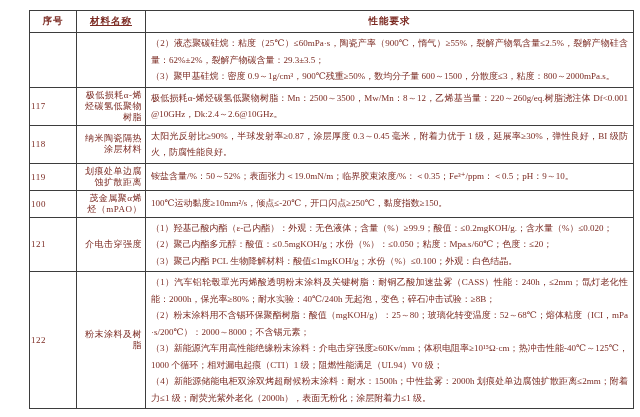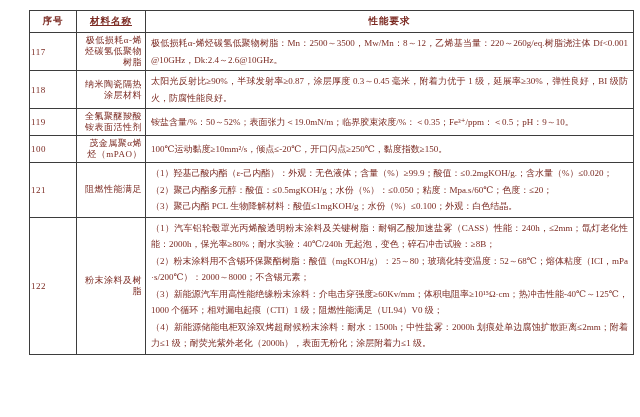--- a/index.html
+++ b/index.html
@@ -66,50 +66,58 @@
   <table class="materials">
     <thead>
       <tr>
         <th class="col-no">序号</th>
         <th class="col-name">材料名称</th>
         <th class="col-req">性能要求</th>
       </tr>
     </thead>
     <tbody>
         <tr>
+          <td class="cell-no"></td>
+          <td class="cell-name"></td>
+          <td class="cell-req">
+            <div class="req-p">（2）液态聚碳硅烷：粘度（25℃）≤60mPa·s，陶瓷产率（900℃，惰气）≥55%，裂解产物氧含量≤2.5%，裂解产物硅含量：62%±2%，裂解产物碳含量：29.3±3.5；</div>
+            <div class="req-p">（3）聚甲基硅烷：密度 0.9～1g/cm³，900℃残重≥50%，数均分子量 600～1500，分散度≤3，粘度：800～2000mPa.s。</div>
+          </td>
+        </tr>
+        <tr>
           <td class="cell-no">117</td>
           <td class="cell-name">极低损耗α-烯烃碳氢低聚物树脂</td>
           <td class="cell-req">
             <div class="req-p">极低损耗α-烯烃碳氢低聚物树脂：Mn：2500～3500，Mw/Mn：8～12，乙烯基当量：220～260g/eq.树脂浇注体 Df&lt;0.001@10GHz，Dk:2.4～2.6@10GHz。</div>
           </td>
         </tr>
         <tr>
           <td class="cell-no">118</td>
           <td class="cell-name">纳米陶瓷隔热涂层材料</td>
           <td class="cell-req">
             <div class="req-p">太阳光反射比≥90%，半球发射率≥0.87，涂层厚度 0.3～0.45 毫米，附着力优于 1 级，延展率≥30%，弹性良好，BI 级防火，防腐性能良好。</div>
           </td>
         </tr>
         <tr>
           <td class="cell-no">119</td>
-          <td class="cell-name">全氟聚醚羧酸铵表面活性剂</td>
+          <td class="cell-name">划痕处单边腐蚀扩散距离</td>
           <td class="cell-req">
             <div class="req-p">铵盐含量/%：50～52%；表面张力＜19.0mN/m；临界胶束浓度/%：＜0.35；Fe³⁺/ppm：＜0.5；pH：9～10。</div>
           </td>
         </tr>
         <tr>
           <td class="cell-no">100</td>
           <td class="cell-name">茂金属聚α烯烃（mPAO）</td>
           <td class="cell-req">
             <div class="req-p">100℃运动黏度≥10mm²/s，倾点≤-20℃，开口闪点≥250℃，黏度指数≥150。</div>
           </td>
         </tr>
         <tr>
           <td class="cell-no">121</td>
-          <td class="cell-name">阻燃性能满足</td>
+          <td class="cell-name">介电击穿强度</td>
           <td class="cell-req">
             <div class="req-p">（1）羟基己酸内酯（ε-己内酯）：外观：无色液体；含量（%）≥99.9；酸值：≤0.2mgKOH/g.；含水量（%）≤0.020；</div>
             <div class="req-p">（2）聚己内酯多元醇：酸值：≤0.5mgKOH/g；水份（%）：≤0.050；粘度：Mpa.s/60℃；色度：≤20；</div>
             <div class="req-p">（3）聚己内酯 PCL 生物降解材料：酸值≤1mgKOH/g；水份（%）≤0.100；外观：白色结晶。</div>
           </td>
         </tr>
         <tr>
           <td class="cell-no">122</td>
           <td class="cell-name">粉末涂料及树脂</td>
           <td class="cell-req">

